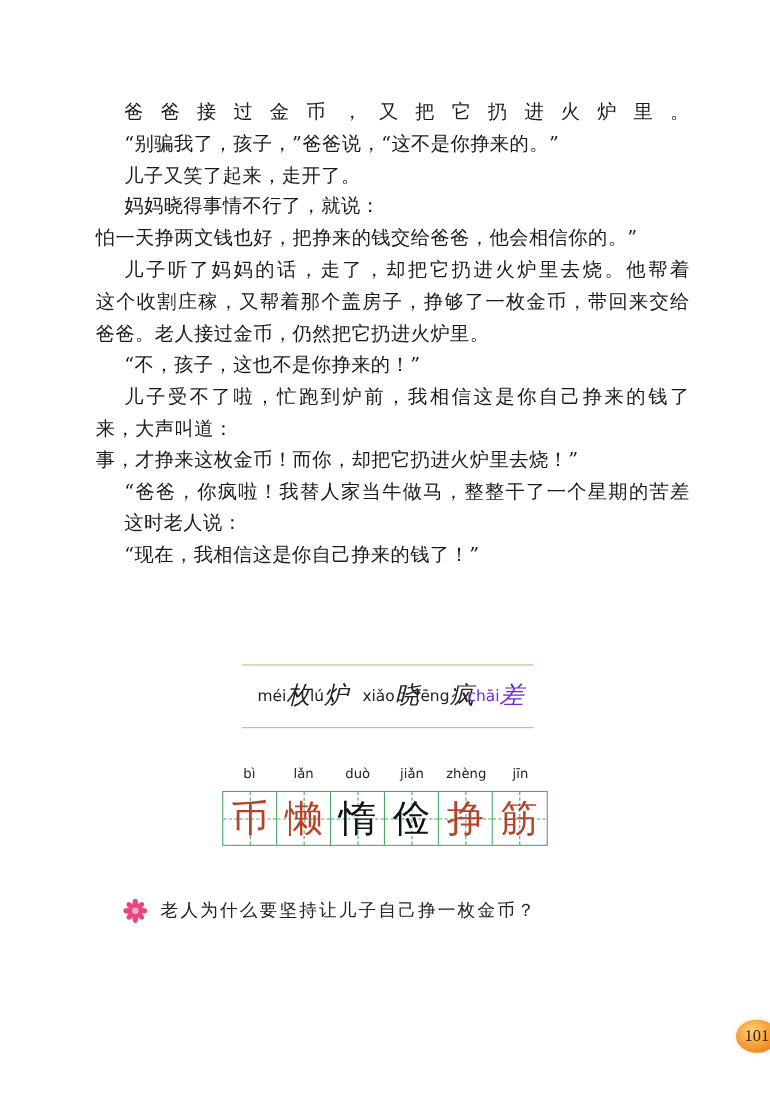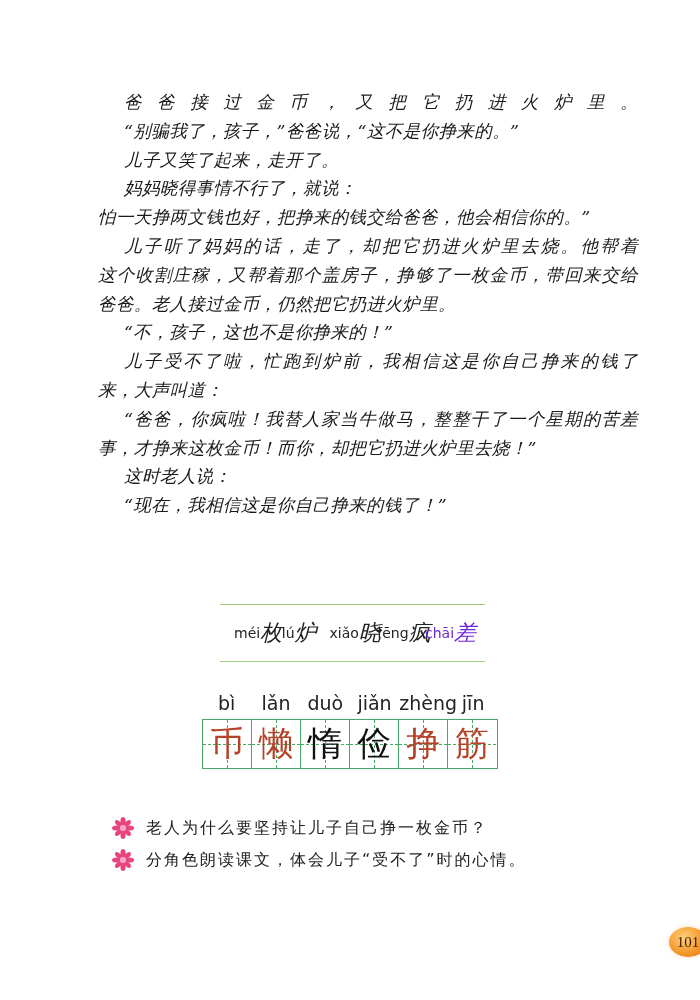--- a/index.html
+++ b/index.html
@@ -1,36 +1,36 @@
 <!DOCTYPE html>
 <html><head>
 <meta charset="utf-8">
 <style>
   html, body { margin: 0; padding: 0; }
   body {
     width: 700px; height: 1000px; background: #ffffff; position: relative; overflow: hidden;
     font-family: "DejaVu Serif", "Liberation Serif", serif; color: #1a1a1a;
   }
-  .passage { position: absolute; left: 98px; top: 88px; width: 540px; font-style: italic; }
+  .passage { position: absolute; left: 87px; top: 88px; width: 540px; }
   .line {
     height: 28.8px; line-height: 28.8px; font-size: 17.5px; white-space: nowrap;
     letter-spacing: 0.4px; text-align: justify; text-align-last: justify;
   }
   .line.indent { padding-left: 26px; }
   .line.last { text-align-last: left; }
   .vocab1 { position: absolute; left: 220px; top: 604px; width: 265px; }
   .vocab1 .rule { height: 1px; background: #9ccf7f; }
   .vocab1 .row { display: flex; justify-content: space-between; padding: 6px 14px 6px 14px; height: 56px; box-sizing: border-box; }
   .v1cell { display: flex; flex-direction: row; align-items: center; width: 46px; }
   .py { font-family: "DejaVu Sans", sans-serif; font-size: 14px; line-height: 16px; color: #222; }
   .hz { font-family: "DejaVu Serif", serif; font-size: 22px; line-height: 28px; color: #222; font-style: italic; }
   .v1cell.highlight .py, .v1cell.highlight .hz { color: #6d28d9; }
   .vocab2 { position: absolute; left: 202px; top: 695px; }
   .py-row { display: flex; }
-  .py-row .py { width: 49.3px; text-align: center; font-size: 19px; }
+  .py-row .py { width: 49.3px; text-align: center; font-size: 12px; }
   .grid { display: flex; border: 1.5px solid #4aa867; margin-top: 8px; }
   .gcell {
     width: 48px; height: 48px; position: relative; border-right: 1.5px solid #4aa867;
     display: flex; align-items: center; justify-content: center;
   }
   .gcell:last-child { border-right: none; }
   .gcell::before {
     content: ""; position: absolute; left: 0; right: 0; top: 50%;
     border-top: 1px dashed #4aa867;
   }
@@ -62,22 +62,22 @@
   <div class="line indent last">“别骗我了，孩子，”爸爸说，“这不是你挣来的。”</div>
   <div class="line indent last">儿子又笑了起来，走开了。</div>
   <div class="line indent last">妈妈晓得事情不行了，就说：</div>
   <div class="line last">怕一天挣两文钱也好，把挣来的钱交给爸爸，他会相信你的。”</div>
   <div class="line indent">儿子听了妈妈的话，走了，却把它扔进火炉里去烧。他帮着</div>
   <div class="line">这个收割庄稼，又帮着那个盖房子，挣够了一枚金币，带回来交给</div>
   <div class="line last">爸爸。老人接过金币，仍然把它扔进火炉里。</div>
   <div class="line indent last">“不，孩子，这也不是你挣来的！”</div>
   <div class="line indent">儿子受不了啦，忙跑到炉前，我相信这是你自己挣来的钱了</div>
   <div class="line last">来，大声叫道：</div>
+  <div class="line last">事，才挣来这枚金币！而你，却把它扔进火炉里去烧！”</div>
   <div class="line indent">“爸爸，你疯啦！我替人家当牛做马，整整干了一个星期的苦差</div>
-  <div class="line last">事，才挣来这枚金币！而你，却把它扔进火炉里去烧！”</div>
   <div class="line indent last">这时老人说：</div>
   <div class="line indent last">“现在，我相信这是你自己挣来的钱了！”</div>
 </div>
 
 <div class="vocab1">
   <div class="rule"></div>
   <div class="row">
     <div class="v1cell">
       <span class="py">méi</span>
       <span class="hz">枚</span>
@@ -143,33 +143,17 @@
         <ellipse cx="17.5" cy="11" rx="4.5" ry="2.6"></ellipse>
         <ellipse cx="6.4" cy="6.4" rx="2.4" ry="4" transform="rotate(-45 6.4 6.4)"></ellipse>
         <ellipse cx="15.6" cy="15.6" rx="2.4" ry="4" transform="rotate(-45 15.6 15.6)"></ellipse>
         <ellipse cx="15.6" cy="6.4" rx="2.4" ry="4" transform="rotate(45 15.6 6.4)"></ellipse>
         <ellipse cx="6.4" cy="15.6" rx="2.4" ry="4" transform="rotate(45 6.4 15.6)"></ellipse>
       </g>
       <circle cx="11" cy="11" r="3" fill="#f7a6c4"></circle>
     </svg>
     <span class="q-text">老人为什么要坚持让儿子自己挣一枚金币？</span>
   </div>
-  <div class="q">
-    <svg class="flower" viewBox="0 0 22 22">
-      <g fill="#e8457f">
-        <ellipse cx="11" cy="4.5" rx="2.6" ry="4.5"></ellipse>
-        <ellipse cx="11" cy="17.5" rx="2.6" ry="4.5"></ellipse>
-        <ellipse cx="4.5" cy="11" rx="4.5" ry="2.6"></ellipse>
-        <ellipse cx="17.5" cy="11" rx="4.5" ry="2.6"></ellipse>
-        <ellipse cx="6.4" cy="6.4" rx="2.4" ry="4" transform="rotate(-45 6.4 6.4)"></ellipse>
-        <ellipse cx="15.6" cy="15.6" rx="2.4" ry="4" transform="rotate(-45 15.6 15.6)"></ellipse>
-        <ellipse cx="15.6" cy="6.4" rx="2.4" ry="4" transform="rotate(45 15.6 6.4)"></ellipse>
-        <ellipse cx="6.4" cy="15.6" rx="2.4" ry="4" transform="rotate(45 6.4 15.6)"></ellipse>
-      </g>
-      <circle cx="11" cy="11" r="3" fill="#f7a6c4"></circle>
-    </svg>
-    <span class="q-text">分角色朗读课文，体会儿子“受不了”时的心情。</span>
-  </div>
 </div>
 
 <div class="page-badge">
   <span class="page-num">101</span>
 </div>
 
 </body></html>

